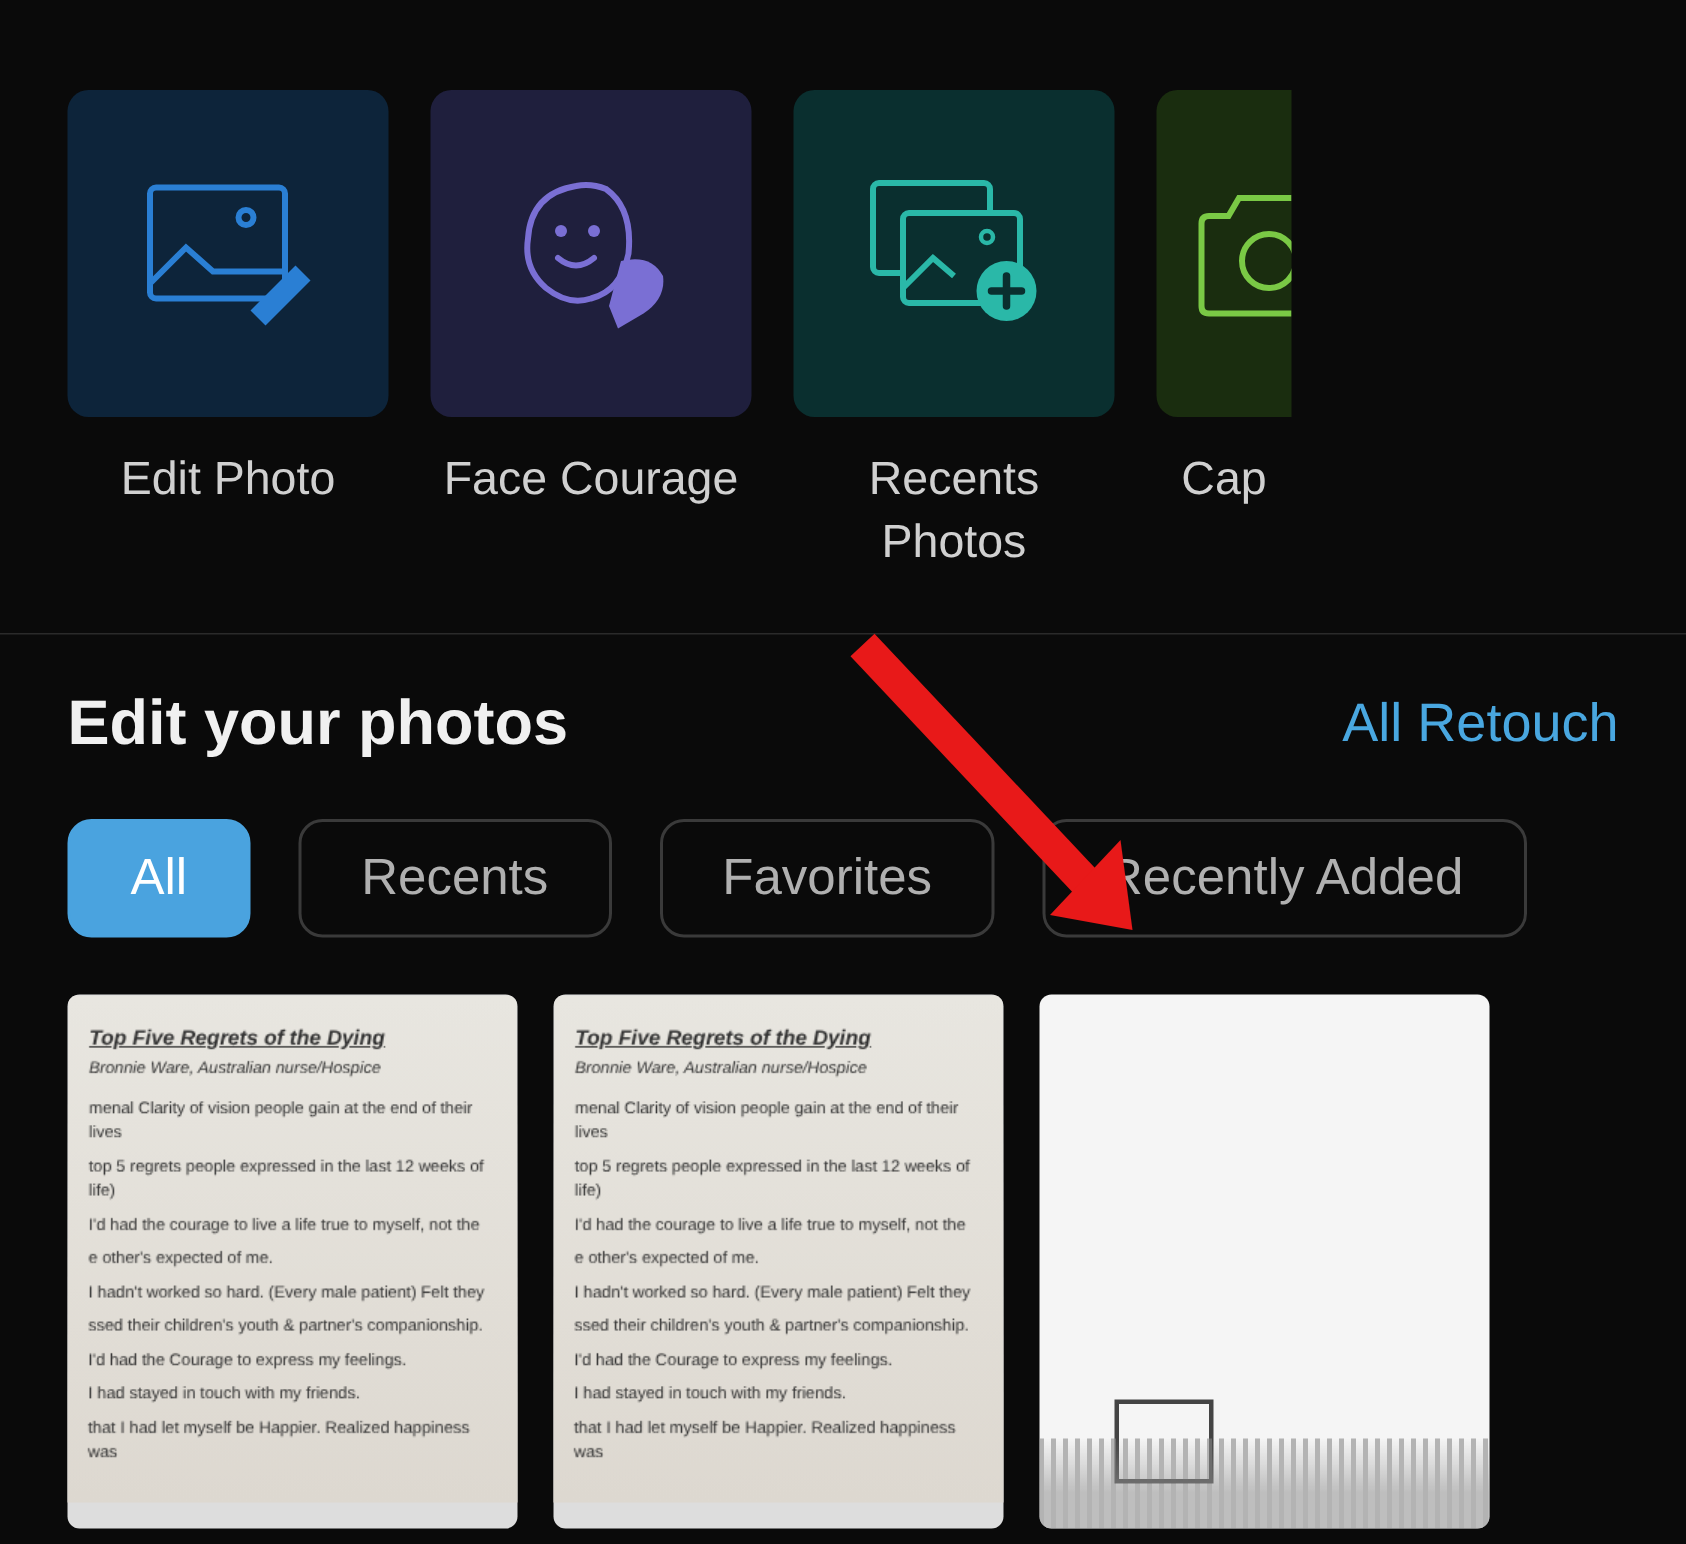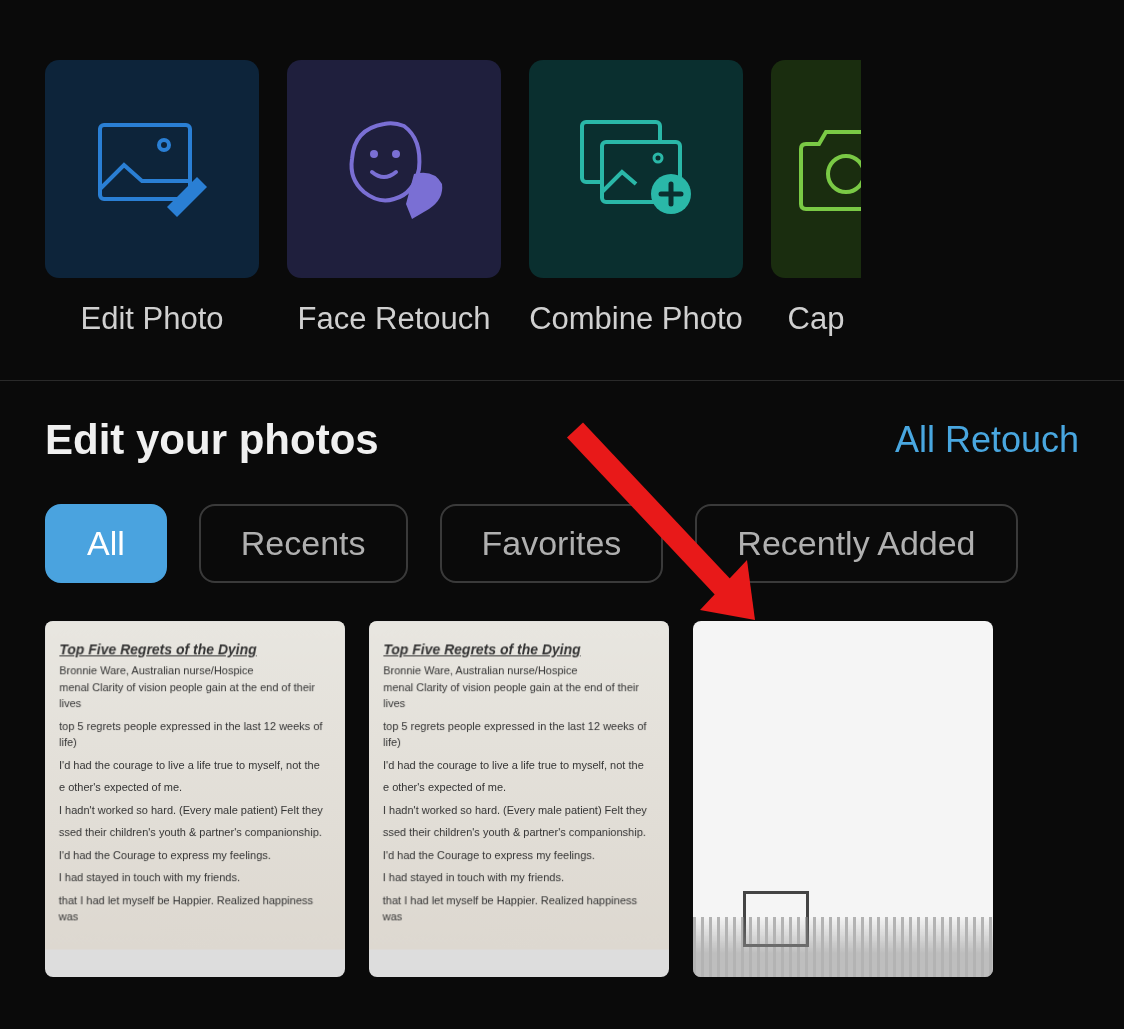--- a/index.html
+++ b/index.html
@@ -113,21 +113,23 @@
       transform: perspective(800px) rotateX(1deg);
     }
     .thumb-doc .doc-title {
       text-decoration: underline;
       font-weight: bold;
       font-size: 14px;
       font-style: italic;
       margin-bottom: 2px;
     }
     .thumb-doc .doc-sub {
+      font-style: italic;
       font-size: 11px;
+      margin-bottom: 10px;
     }
     .thumb-doc p { margin-bottom: 6px; }
     .thumb-sketch {
       background: #f5f5f5;
       position: relative;
     }
     .thumb-sketch::after {
       content: '';
       position: absolute;
       bottom: 0;
@@ -187,35 +189,35 @@
   <div class="tool-item">
     <div class="tool-tile tile-purple">
       <svg width="120" height="110" viewBox="0 0 120 110">
         <path d="M 50 10 Q 20 15 18 45 Q 15 65 30 78 Q 45 90 60 85 Q 80 80 85 55 Q 88 25 70 12 Q 60 8 50 10 Z" fill="none" stroke="#7a6fd4" stroke-width="4"></path>
         <circle cx="40" cy="40" r="4" fill="#7a6fd4"></circle>
         <circle cx="62" cy="40" r="4" fill="#7a6fd4"></circle>
         <path d="M 38 58 Q 50 68 62 58" fill="none" stroke="#7a6fd4" stroke-width="4" stroke-linecap="round"></path>
         <path d="M 80 60 Q 100 55 108 70 Q 110 85 95 95 L 78 105 L 72 90 Z" fill="#7a6fd4"></path>
       </svg>
     </div>
-    <div class="tool-label">Face Retouch</div>
+    <div class="tool-label">Face Courage</div>
   </div>
 
   <div class="tool-item">
     <div class="tool-tile tile-teal">
       <svg width="125" height="110" viewBox="0 0 125 110">
         <rect x="8" y="8" width="78" height="60" rx="4" fill="none" stroke="#2ab8a8" stroke-width="4"></rect>
         <rect x="28" y="28" width="78" height="60" rx="4" fill="#0a2f2f" stroke="#2ab8a8" stroke-width="4"></rect>
         <circle cx="84" cy="44" r="4" fill="none" stroke="#2ab8a8" stroke-width="3"></circle>
         <path d="M 28 78 L 48 58 L 62 70" fill="none" stroke="#2ab8a8" stroke-width="4"></path>
         <circle cx="97" cy="80" r="20" fill="#2ab8a8"></circle>
         <path d="M 97 70 L 97 90 M 87 80 L 107 80" stroke="#0a2f2f" stroke-width="5" stroke-linecap="round"></path>
       </svg>
     </div>
-    <div class="tool-label">Combine Photo</div>
+    <div class="tool-label">Recents Photos</div>
   </div>
 
 
   <div class="tool-item">
     <div class="tile-partial tile-green">
       <svg width="70" height="90" viewBox="0 0 70 90">
         <path d="M 10 25 L 10 80 Q 10 85 15 85 L 70 85 M 10 25 Q 10 20 15 20 L 28 20 L 35 8 L 70 8" fill="none" stroke="#7ac945" stroke-width="4"></path>
         <circle cx="55" cy="50" r="18" fill="none" stroke="#7ac945" stroke-width="4"></circle>
       </svg>
     </div>

